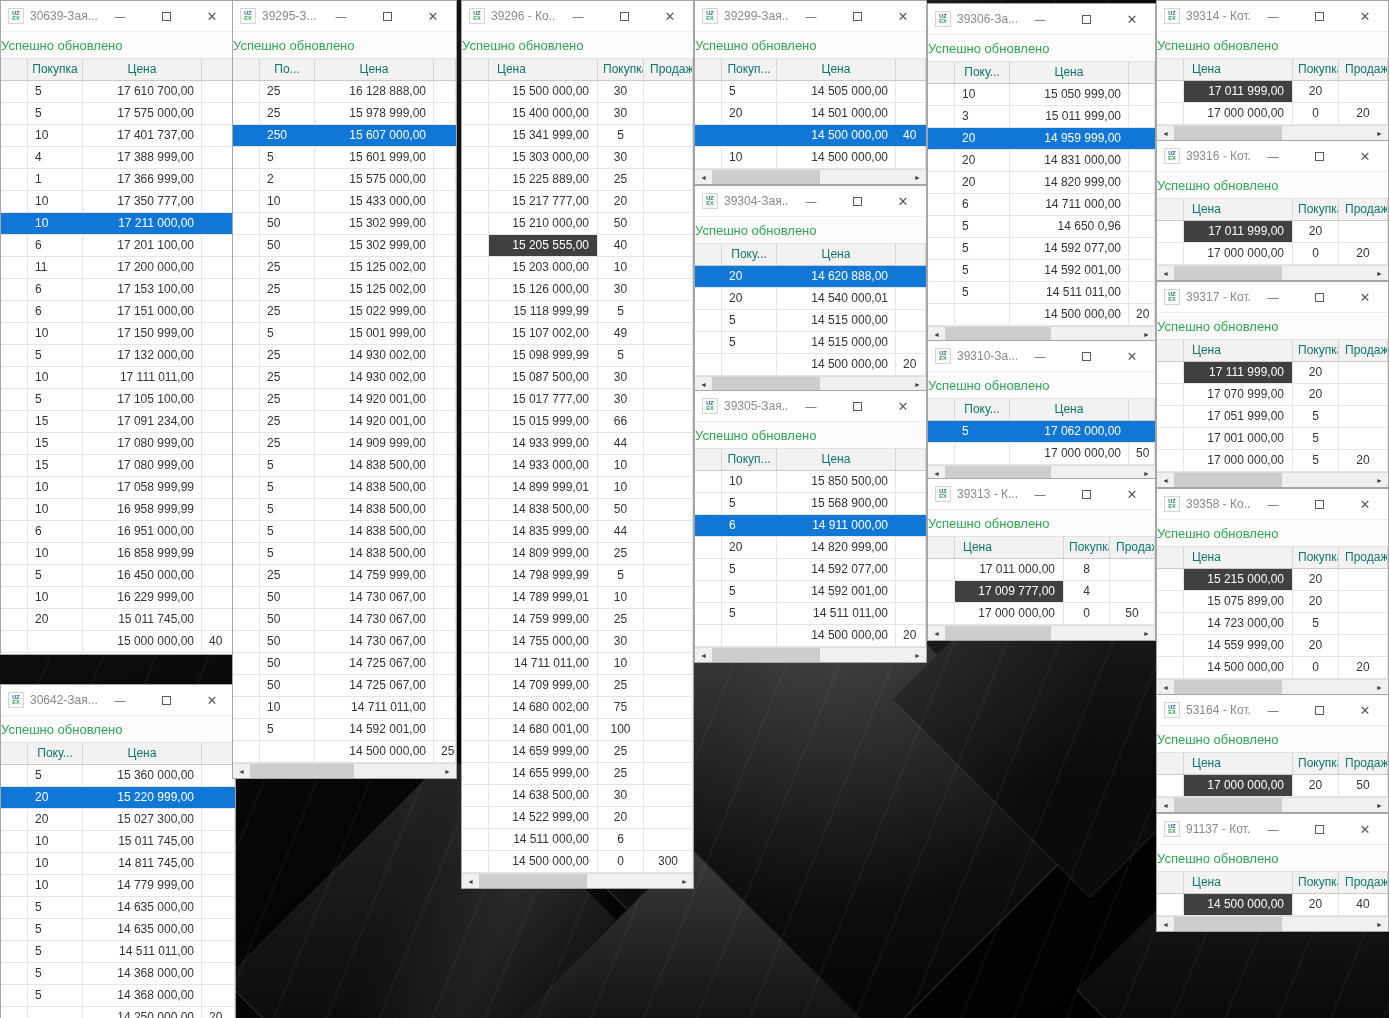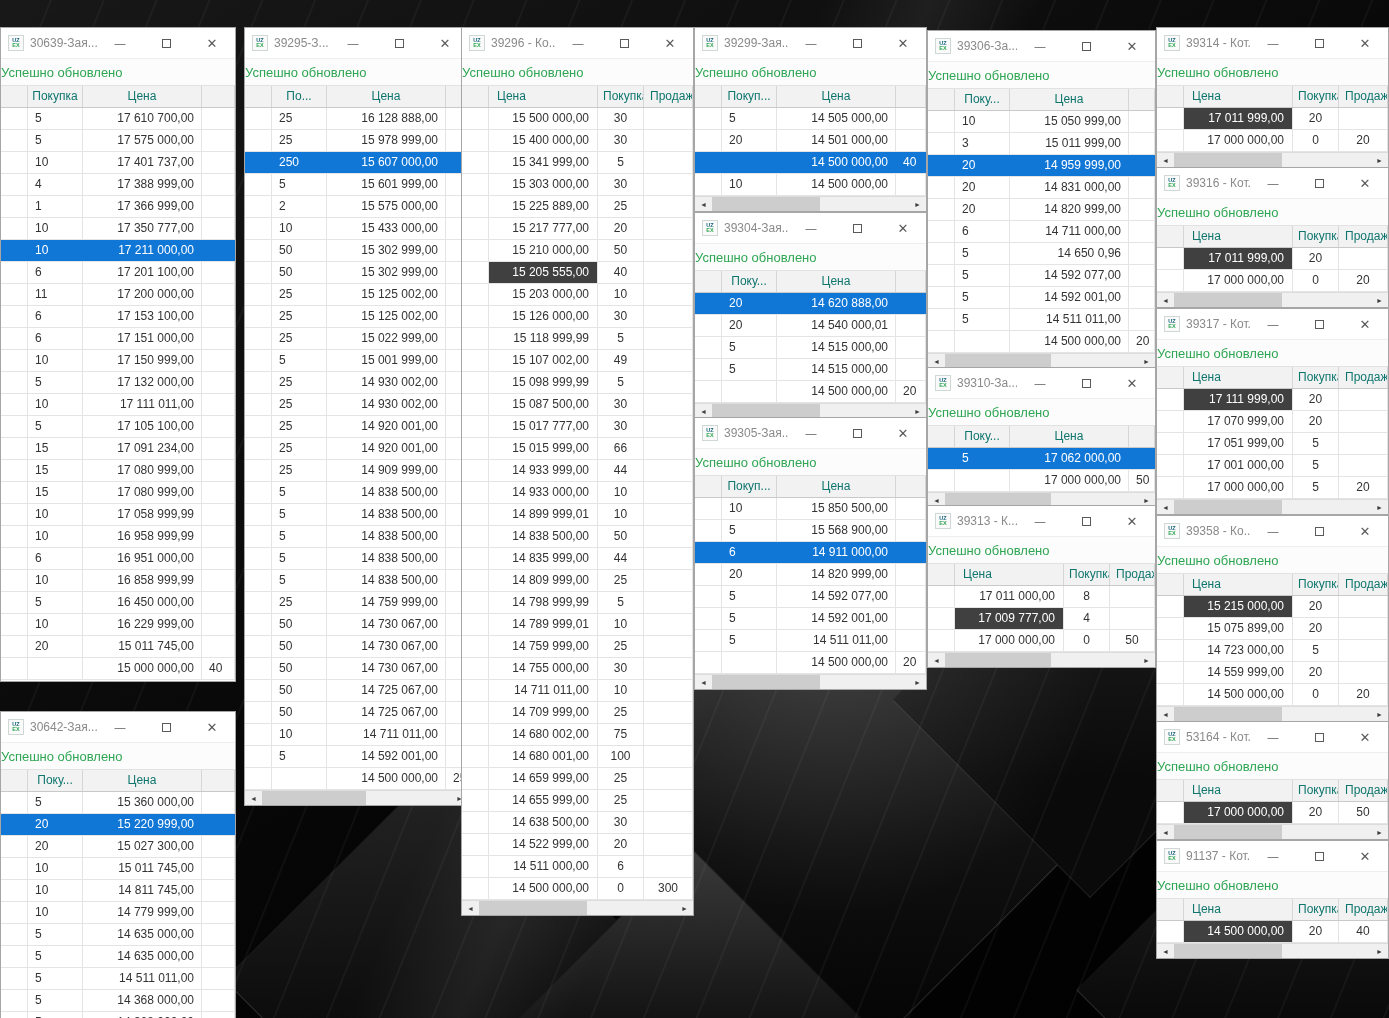--- a/index.html
+++ b/index.html
@@ -14,21 +14,21 @@
   .c4 { left:560px; top:900px; width:260px; height:260px; background:linear-gradient(135deg,#3a3a3a 0%,#111 50%,#000 100%); }
   .c5 { left:1130px; top:860px; width:260px; height:260px; background:linear-gradient(135deg,#202020 0%,#050505 70%); }
   #streaks { position:absolute; inset:0;
     background:
       radial-gradient(circle at 60% 63%, rgba(255,255,255,0.13), rgba(255,255,255,0) 26%),
       repeating-linear-gradient(112deg, rgba(255,255,255,0) 0 46px, rgba(255,255,255,0.05) 47px, rgba(255,255,255,0) 49px),
       linear-gradient(115deg, rgba(255,255,255,0) 44%, rgba(255,255,255,0.07) 50%, rgba(255,255,255,0) 56%); }
 
   
   .win { position:absolute; background:#fff; border:1px solid #a6a6a6; overflow:hidden;
-         font-size:12px; color:#333;margin-top:27px; }
+         font-size:12px; color:#333; }
   .titlebar { height:30px; display:flex; align-items:center; background:#fff; }
   .appicon { width:16px; height:16px; margin:0 6px 0 7px; flex:none; display:flex; flex-direction:column;
              align-items:center; justify-content:center; background:#fafafa; border:1px solid #cfd8d4;
              font-weight:bold; font-size:5.5px; line-height:5.5px; letter-spacing:0; }
   .ictop { color:#17647d; } .icbot { color:#2fa653; }
   .title { color:#8a8a8a; font-size:12px; white-space:nowrap; overflow:hidden; }
   .btns { margin-left:auto; display:flex; height:100%; flex:none; }
   .cbtn { width:46px; height:100%; display:flex; align-items:center; justify-content:center;
           color:#5a5a5a; font-size:11px; }
   .maxbox { width:9px; height:9px; border:1px solid #5a5a5a; display:inline-block; }
@@ -369,21 +369,21 @@
         </div>
       </div>
       <div class="scrollbar">
         <span class="sarrow">◄</span>
         <span class="strack">
           <span class="sthumb"></span>
         </span>
         <span class="sarrow">►</span>
       </div>
     </div>
-    <div class="win" style="left: 244px; top: 0px; width: 225px; height: 779px;">
+    <div class="win" style="left: 232px; top: 0px; width: 225px; height: 779px;">
       <div class="titlebar">
         <span class="appicon">
           <span class="ictop">UZ</span>
           <span class="icbot">EX</span>
         </span>
         <span class="title">39295-З...</span>
         <span class="btns">
           <span class="cbtn">
             <span>—</span>
           </span>

